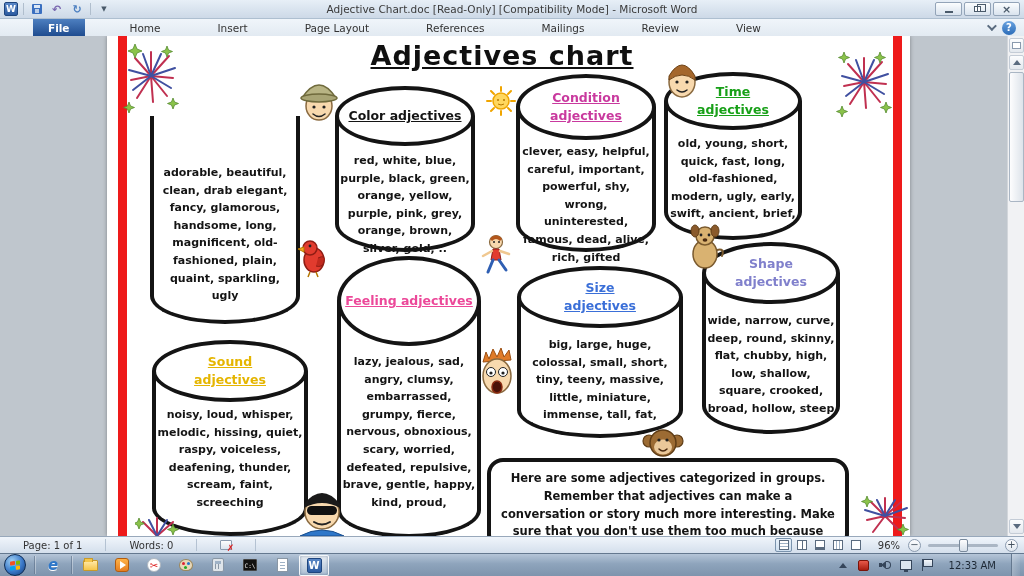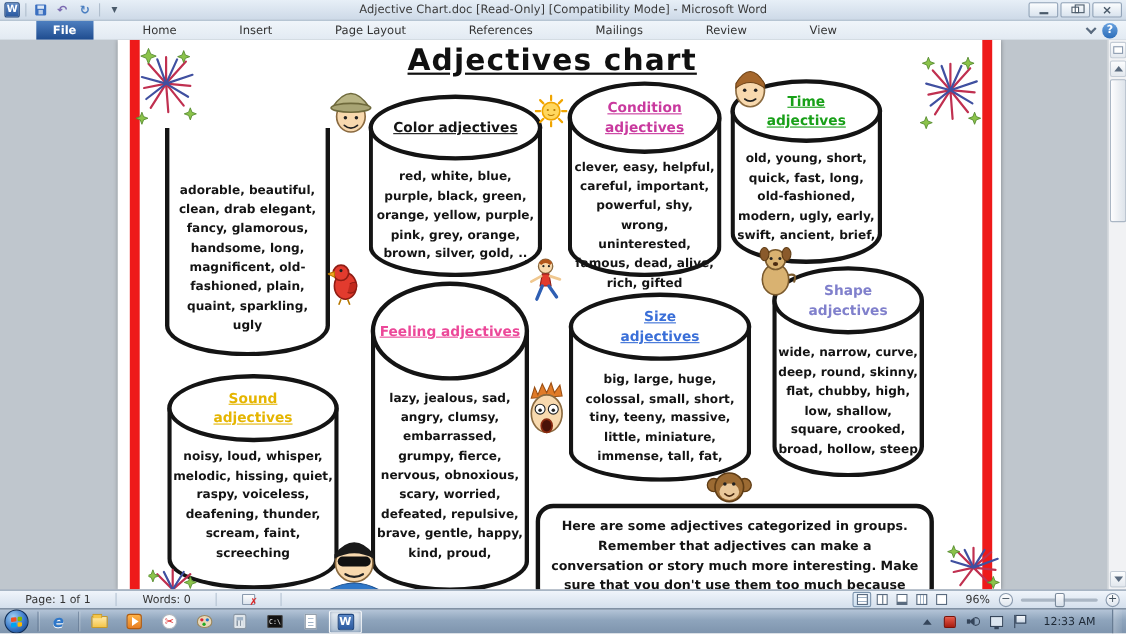--- a/index.html
+++ b/index.html
@@ -45,21 +45,21 @@
 
 
 .cyl{position:absolute;}
 .cyl-body{position:absolute;left:0;right:0;top:calc(var(--eh) / 2);bottom:0;background:#fff;border:4px solid #141414;border-top:none;border-radius:0 0 50% 50% / 0 0 28px 28px;z-index:1;}
 .cyl-top{position:absolute;left:0;right:0;top:0;height:var(--eh);background:#fff;border:4px solid #141414;border-radius:50%;z-index:2;display:flex;align-items:center;justify-content:center;}
 .cyl-title{font-size:12.5px;font-weight:bold;text-align:center;line-height:1.45;text-decoration:underline;}
 .cyl-shape .cyl-title{text-decoration:none;}
 .cyl-words{position:absolute;left:5px;right:5px;top:calc(var(--eh) + var(--wo,6px));z-index:3;text-align:center;font-size:11px;font-weight:bold;color:#141414;line-height:1.6;}
 .cyl-appearance{left:43px;top:42px;width:150px;height:246px;--eh:76px;--wo:10px;}
 .cyl-appearance .cyl-title{max-width:100px;}
-.cyl-color{left:228px;top:50px;width:158px;height:166px;--eh:60px;--wo:6px;}
+.cyl-color{left:228px;top:50px;width:140px;height:166px;--eh:60px;--wo:6px;}
 .cyl-condition{left:389px;top:38px;width:140px;height:178px;margin-left:20px;--eh:66px;--wo:3px;}
 .cyl-condition .cyl-title{max-width:84px;}
 .cyl-time{left:557px;top:36px;width:138px;height:168px;--eh:58px;--wo:5px;}
 .cyl-time .cyl-title{max-width:80px;}
 .cyl-feeling{left:230px;top:220px;width:144px;height:282px;--eh:90px;--wo:7px;}
 .cyl-size{left:410px;top:230px;width:166px;height:172px;--eh:62px;--wo:8px;}
 .cyl-size .cyl-title{max-width:84px;}
 .cyl-shape{left:595px;top:206px;width:138px;height:192px;--eh:62px;--wo:8px;}
 .cyl-shape .cyl-title{max-width:80px;}
 .cyl-sound{left:45px;top:304px;width:156px;height:196px;--eh:62px;--wo:4px;}

